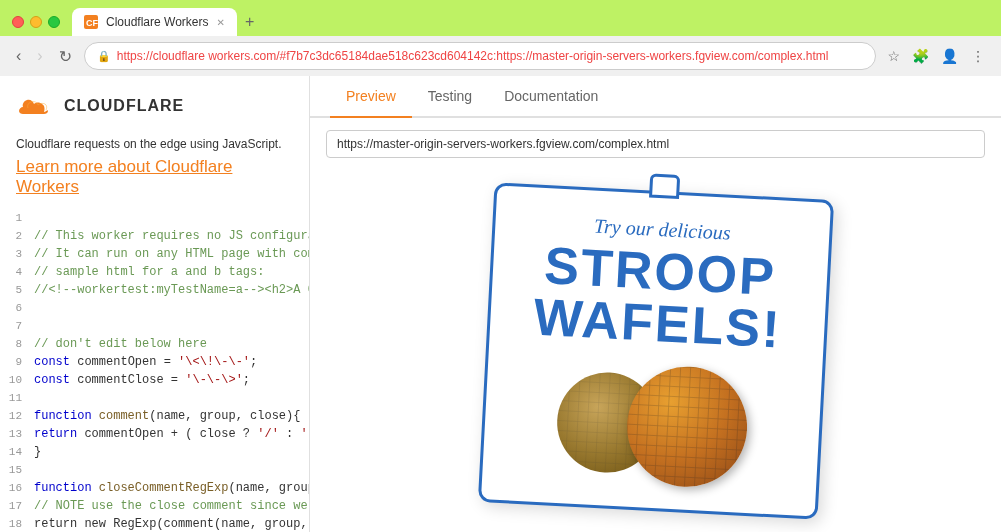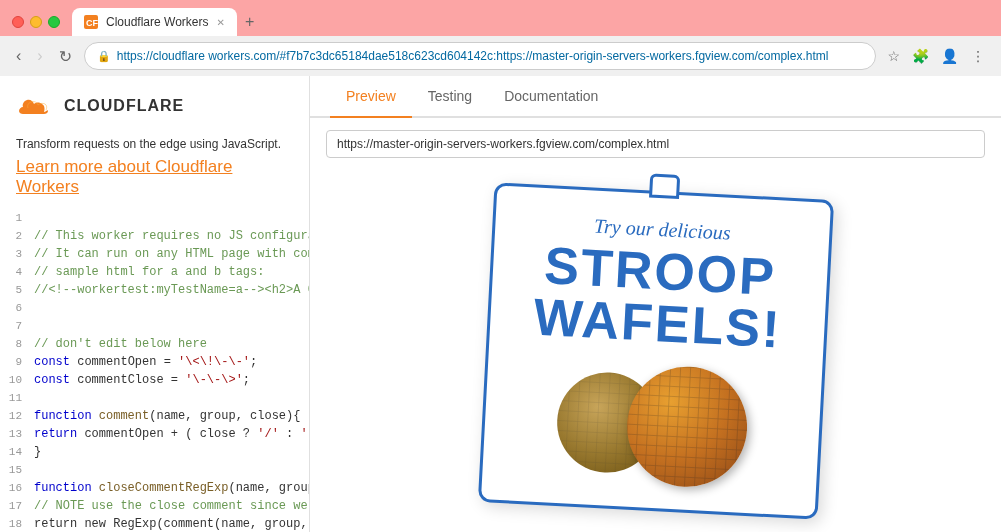--- a/index.html
+++ b/index.html
@@ -2,40 +2,40 @@
 <html><head>
   <meta charset="utf-8">
   <style>
     * { margin: 0; padding: 0; box-sizing: border-box; }
     body { font-family: -apple-system, BlinkMacSystemFont, 'Segoe UI', sans-serif; background: #f0f0f0; width: 1001px; height: 532px; overflow: hidden; }
 
     
     .browser-chrome { background: #f0f0f0; width: 100%; }
 
     
-    .title-bar { display: flex; align-items: center; padding: 8px 12px 0; height: 36px; background: #fca5a5; }
+    .title-bar { display: flex; align-items: center; padding: 8px 12px 0; height: 36px; background: #bef264; }
     .traffic-lights { display: flex; gap: 6px; align-items: center; }
     .traffic-light { width: 12px; height: 12px; border-radius: 50%; cursor: pointer; }
     .tl-close { background: #ff5f57; border: 1px solid #e0443e; }
     .tl-min { background: #febc2e; border: 1px solid #d4a017; }
     .tl-max { background: #28c840; border: 1px solid #1aab29; }
     .tab-bar { display: flex; align-items: flex-end; margin-left: 12px; flex: 1; }
     .tab { display: flex; align-items: center; background: #fff; border-radius: 8px 8px 0 0; padding: 6px 12px; font-size: 12px; color: #333; gap: 8px; min-width: 160px; height: 28px; }
     .tab-favicon { width: 14px; height: 14px; }
     .tab-title { font-size: 12px; color: #333; flex: 1; }
     .tab-close { font-size: 10px; color: #999; cursor: pointer; }
     .new-tab-btn { background: none; border: none; font-size: 16px; color: #666; cursor: pointer; padding: 0 8px; align-self: center; }
 
     
     .nav-bar { display: flex; align-items: center; background: #f0f0f0; padding: 6px 12px; gap: 8px; height: 40px; }
     .nav-btn { background: none; border: none; cursor: pointer; color: #666; font-size: 16px; padding: 4px; }
     .nav-btn:disabled { color: #ccc; cursor: default; }
     .address-bar { flex: 1; background: #fff; border: 1px solid #ccc; border-radius: 20px; padding: 4px 12px; font-size: 12px; color: #333; display: flex; align-items: center; gap: 6px; height: 28px; }
     .lock-icon { color: #666; font-size: 11px; }
-    .address-text { flex: 1; font-size: 12px; color: #0369a1; }
+    .address-text { flex: 1; font-size: 12px; color: #ef4444; }
     .nav-actions { display: flex; gap: 4px; }
     .nav-action-btn { background: none; border: none; cursor: pointer; color: #666; font-size: 14px; padding: 4px; }
 
     
     .main-content { display: flex; background: #fff; height: calc(532px - 36px - 40px); border-radius: 13px; }
 
     
     .sidebar { width: 310px; background: #fff; border-right: 1px solid #e0e0e0; display: flex; flex-direction: column; padding: 16px 0 0; overflow: hidden; }
     .cloudflare-logo { display: flex; align-items: center; gap: 8px; padding: 0 16px 16px; }
     .cf-logo-text { font-size: 16px; font-weight: 700; color: #333; letter-spacing: 1px; }
@@ -121,21 +121,21 @@
     <div class="sidebar">
 
       <div class="cloudflare-logo">
 
         <svg width="40" height="28" viewBox="0 0 40 28">
           <path d="M28 20 C28 20 30 14 26 12 C24 10 20 10 18 12 C17 9 14 7 11 8 C8 9 6 12 7 15 C5 15 3 17 3 19 C3 21 5 22 7 22 L28 22 C30 22 32 21 32 19 C32 17 30 20 28 20 Z" fill="#f38020"></path>
           <path d="M30 18 C30 18 32 14 29 12 C27 11 24 11 22 13 C21 10 18 9 15 10 C12 11 11 14 12 16" fill="none" stroke="#faad3f" stroke-width="0.5"></path>
         </svg>
         <span class="cf-logo-text">CLOUDFLARE</span>
       </div>
-      <p class="sidebar-tagline">Transform requests on the edge using JavaScript.</p>
+      <p class="sidebar-tagline">Cloudflare requests on the edge using JavaScript.</p>
       <a class="sidebar-link">Learn more about Cloudflare Workers</a>
 
       <div class="code-editor">
         <div class="code-line">
           <span class="line-num">1</span>
           <span class="line-content c-normal"></span>
         </div>
         <div class="code-line">
           <span class="line-num">2</span>
           <span class="line-content c-comment">  // This worker requires no JS configuration</span>

